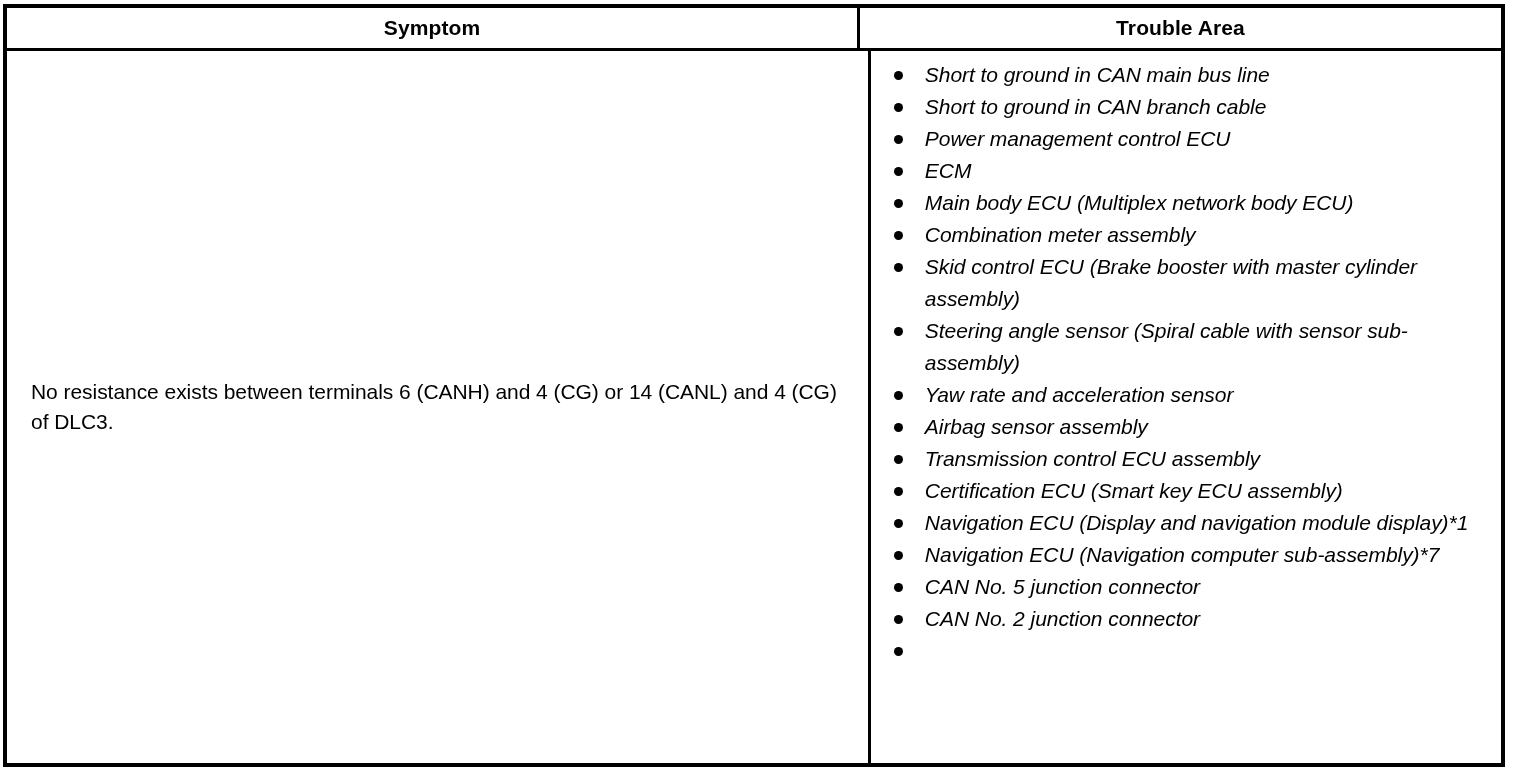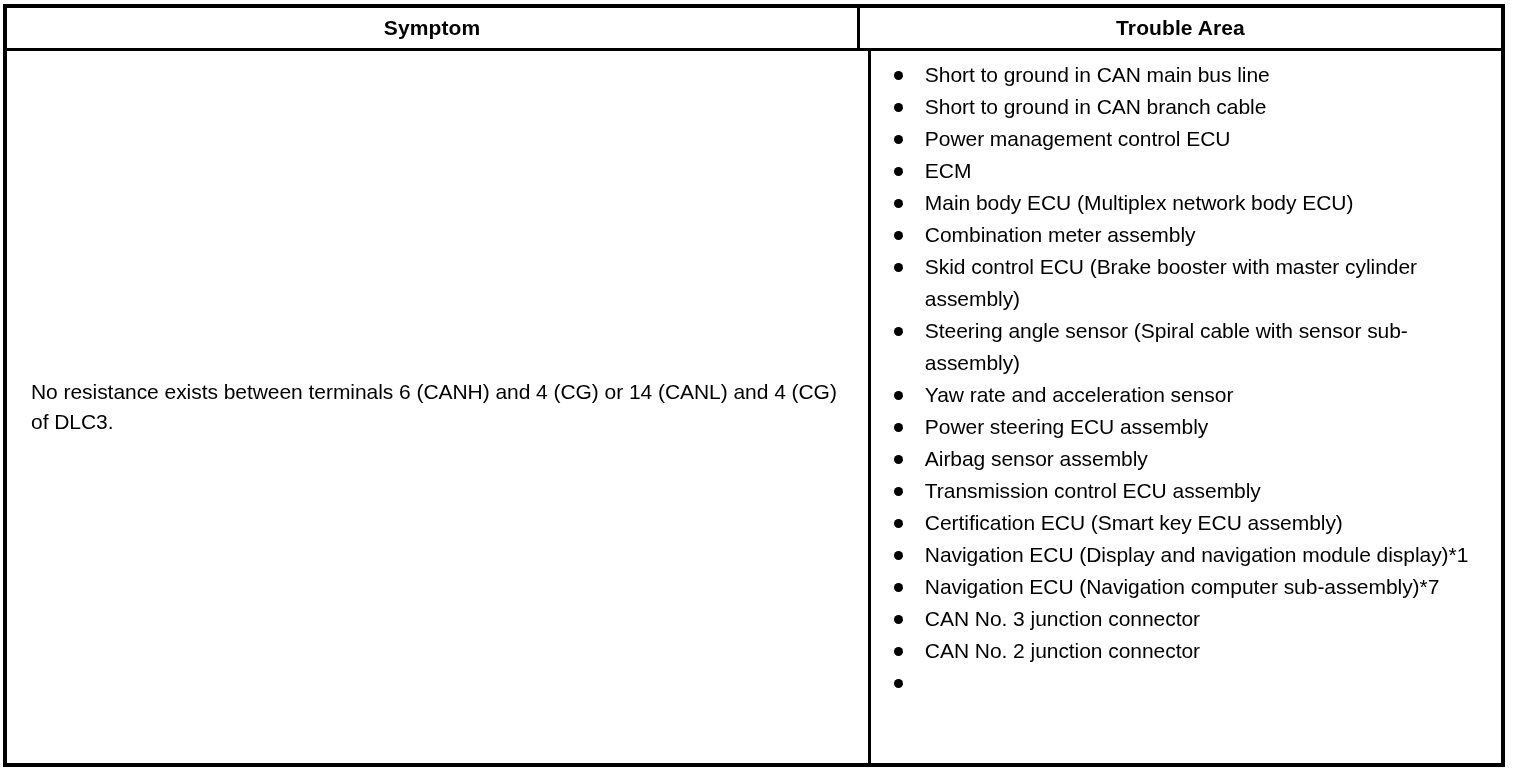--- a/index.html
+++ b/index.html
@@ -84,20 +84,21 @@
     font-size: 21px;
     line-height: 30px;
     letter-spacing: -0.05px;
   }
 
   .td-trouble {
     flex: 1 1 auto;
     box-sizing: border-box;
     padding: 8px 22px 0 22px;
     min-width: 0;
+    font-style: italic;
   }
 
   
   .bullet-list {
     list-style: none;
     margin: 0;
     padding: 0;
   }
   .bullet-item {
     position: relative;
@@ -140,27 +141,26 @@
 
         <li class="bullet-item"><span class="bullet-dot"></span><span>Short to ground in CAN main bus line</span></li>
             <li class="bullet-item"><span class="bullet-dot"></span><span>Short to ground in CAN branch cable</span></li>
             <li class="bullet-item"><span class="bullet-dot"></span><span>Power management control ECU</span></li>
             <li class="bullet-item"><span class="bullet-dot"></span><span>ECM</span></li>
             <li class="bullet-item"><span class="bullet-dot"></span><span>Main body ECU (Multiplex network body ECU)</span></li>
             <li class="bullet-item"><span class="bullet-dot"></span><span>Combination meter assembly</span></li>
             <li class="bullet-item"><span class="bullet-dot"></span><span>Skid control ECU (Brake booster with master cylinder assembly)</span></li>
             <li class="bullet-item"><span class="bullet-dot"></span><span>Steering angle sensor (Spiral cable with sensor sub-assembly)</span></li>
             <li class="bullet-item"><span class="bullet-dot"></span><span>Yaw rate and acceleration sensor</span></li>
-            <li class="bullet-item"><span class="bullet-dot"></span><span>Power steering ECU assembly</span></li>
             <li class="bullet-item"><span class="bullet-dot"></span><span>Airbag sensor assembly</span></li>
             <li class="bullet-item"><span class="bullet-dot"></span><span>Transmission control ECU assembly</span></li>
             <li class="bullet-item"><span class="bullet-dot"></span><span>Certification ECU (Smart key ECU assembly)</span></li>
             <li class="bullet-item"><span class="bullet-dot"></span><span>Navigation ECU (Display and navigation module display)*1</span></li>
             <li class="bullet-item"><span class="bullet-dot"></span><span>Navigation ECU (Navigation computer sub-assembly)*7</span></li>
-            <li class="bullet-item"><span class="bullet-dot"></span><span>CAN No. 3 junction connector</span></li>
+            <li class="bullet-item"><span class="bullet-dot"></span><span>CAN No. 5 junction connector</span></li>
             <li class="bullet-item"><span class="bullet-dot"></span><span>CAN No. 2 junction connector</span></li>
             <li class="bullet-item"><span class="bullet-dot"></span></li>
           </ul>
       </div>
 
     </div>
 
   </div>
 
 </div>

